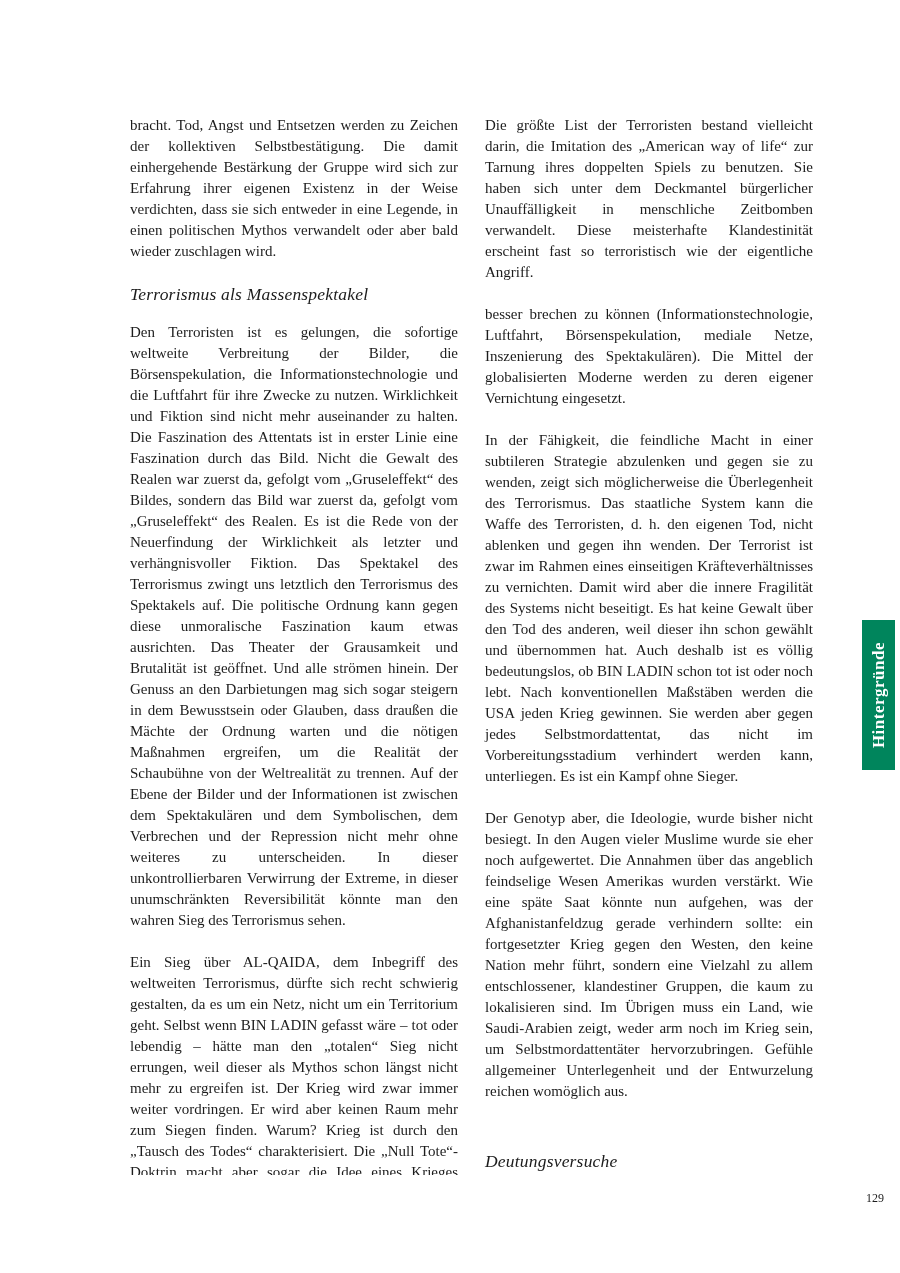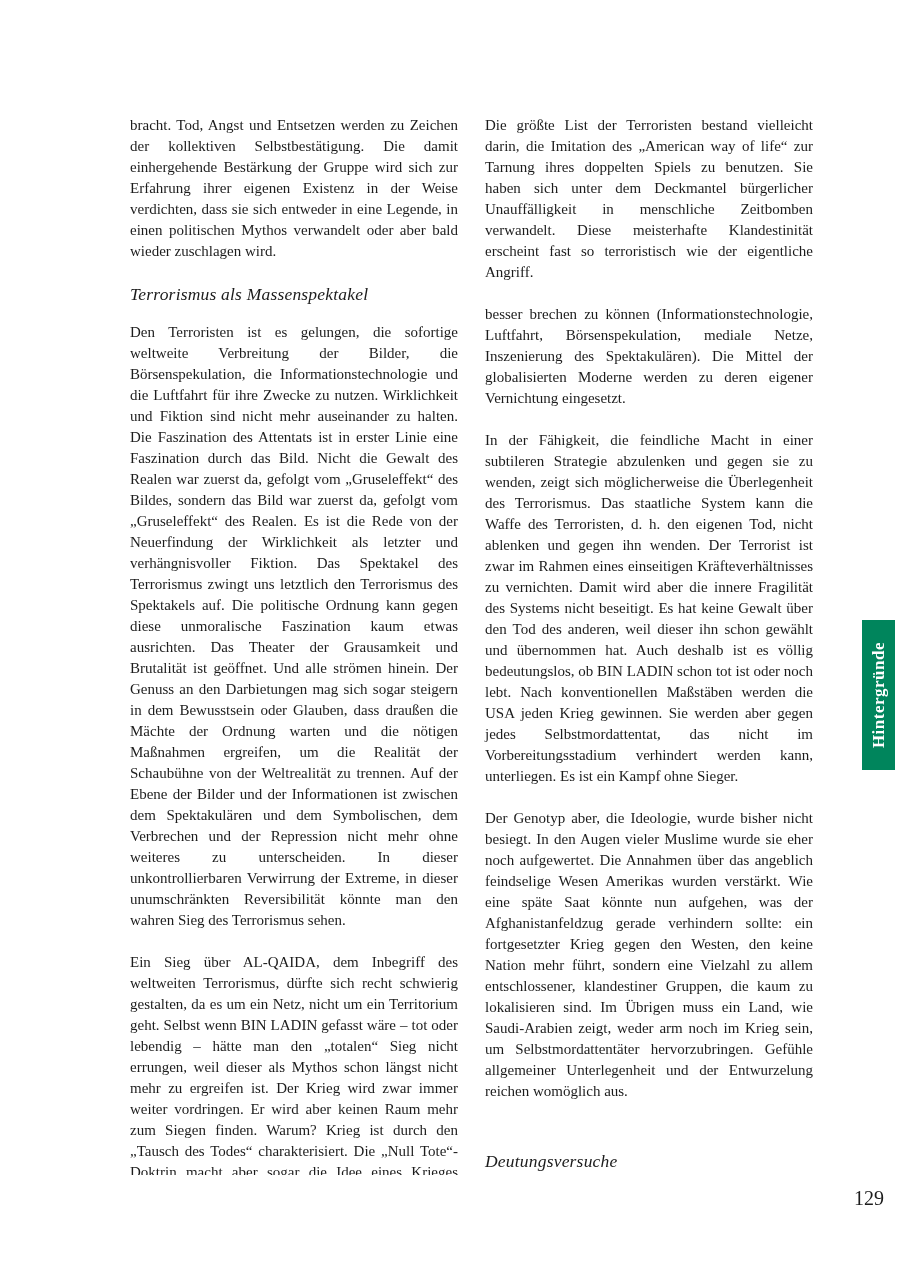--- a/index.html
+++ b/index.html
@@ -70,21 +70,21 @@
     font-family: "Liberation Serif", "DejaVu Serif", serif;
     font-weight: bold;
     font-size: 17px;
     letter-spacing: 0.5px;
     white-space: nowrap;
   }
   .page-number {
     position: absolute;
     top: 1188px;
     right: 16px;
-    font-size: 20px;
+    font-size: 12px;
     line-height: 20px;
     text-align: right;
     color: #1c1c1c;
   }
 </style>
 </head>
 <body>
 
 <div class="page-content">
 

